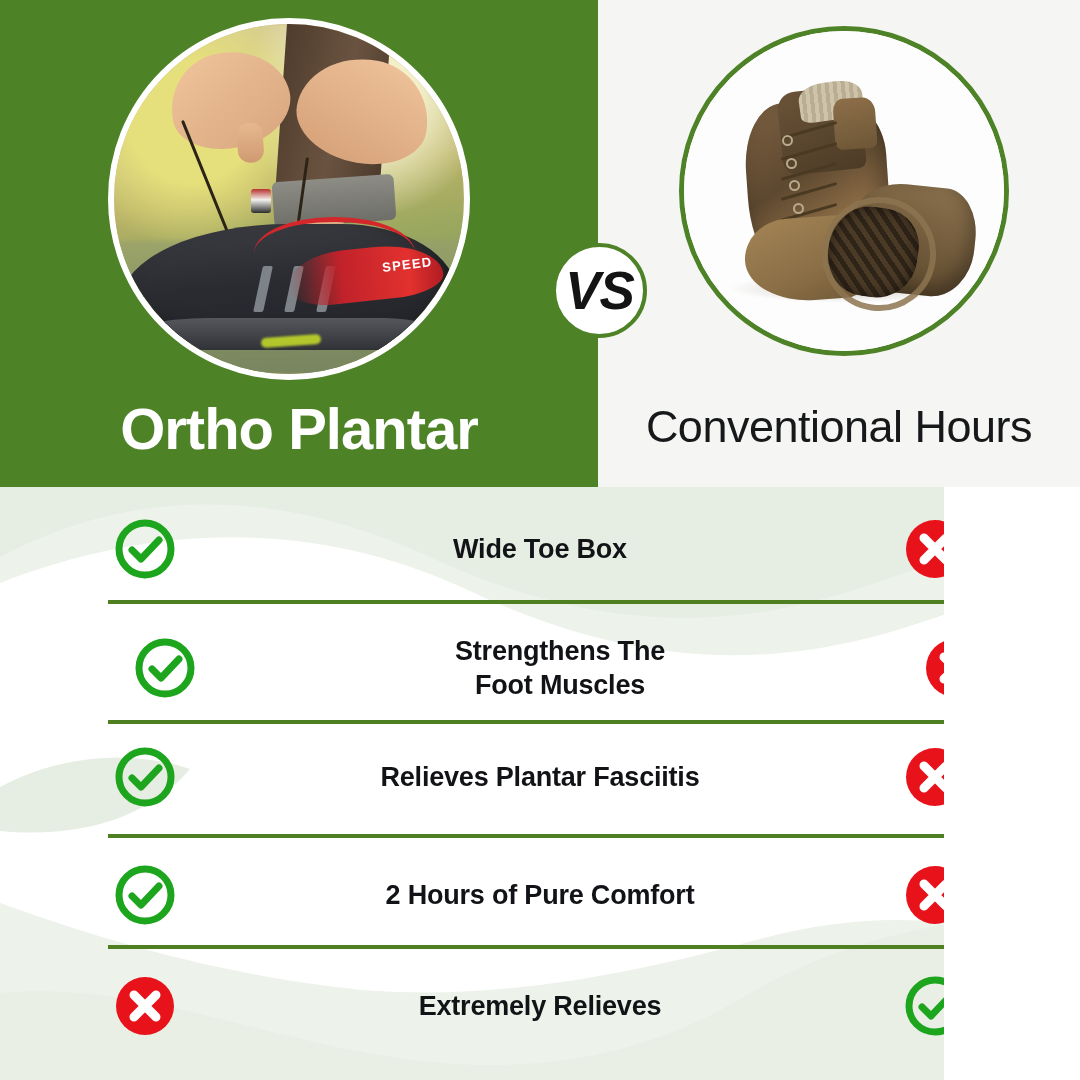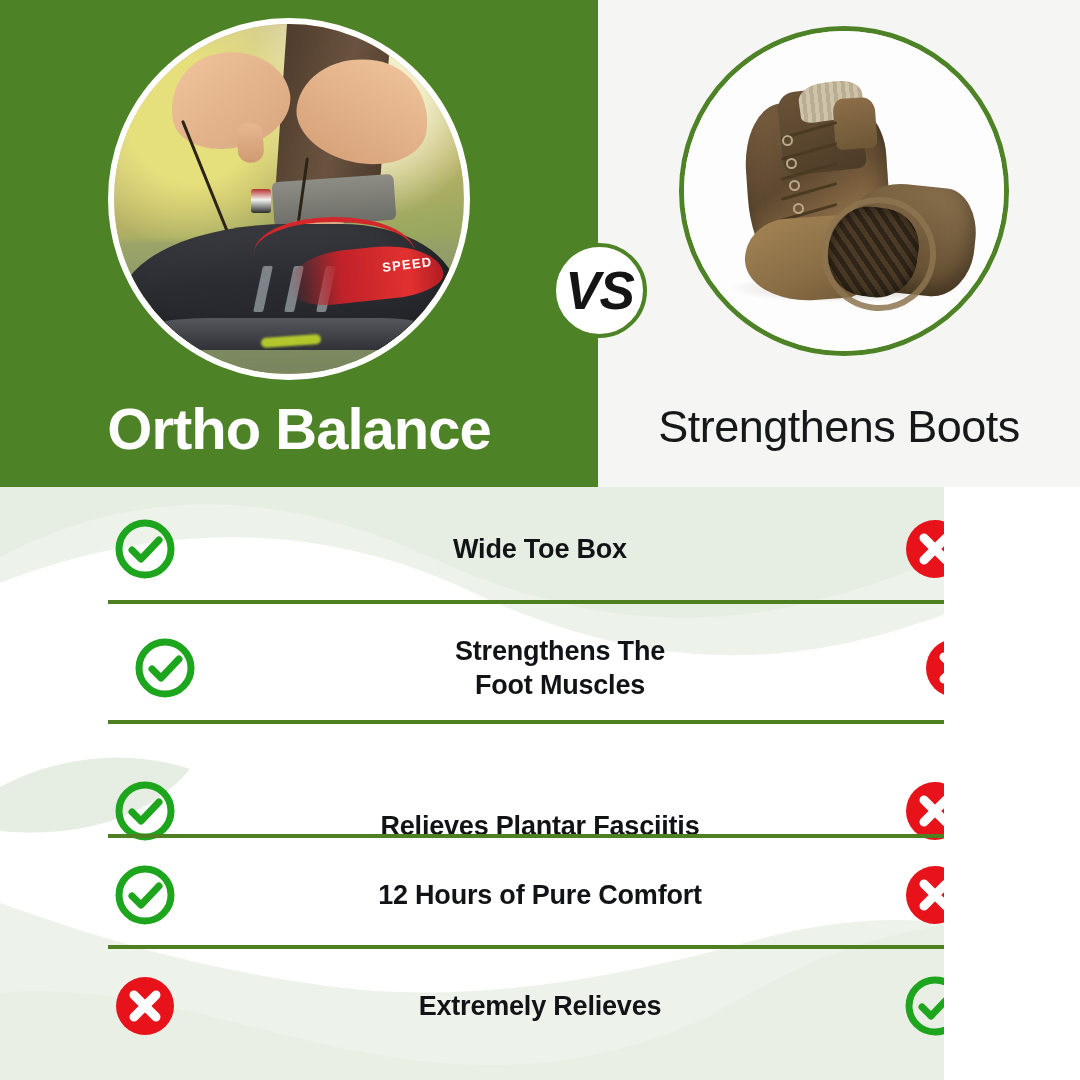--- a/index.html
+++ b/index.html
@@ -290,22 +290,22 @@
         <div class="boot-second"></div>
         <div class="boot-sole"></div>
         <div class="boot-rim"></div>
       </div>
     </div>
 
     <div class="vs-badge">
       <span>VS</span>
     </div>
 
-    <div class="title-left">Ortho Balance</div>
-    <div class="title-right">Strengthens Boots</div>
+    <div class="title-left">Ortho Plantar</div>
+    <div class="title-right">Conventional Hours</div>
   </div>
 
   <div class="body-wrap">
 
     <svg class="waves" viewBox="0 0 1080 593" preserveAspectRatio="none">
       <path d="M0,70 C150,-10 300,10 430,70 C560,130 690,150 830,110 C930,82 1010,40 1080,10 L1080,0 L0,0 Z" fill="#E6EDE2"></path>
       <path d="M0,96 C170,30 330,38 470,104 C610,170 740,186 880,148 C980,120 1030,92 1080,62 L1080,470 C980,430 880,420 760,452 C620,490 470,520 320,498 C190,480 90,448 0,416 Z" fill="#FFFFFF"></path>
       <path d="M1080,430 C960,424 840,452 740,512 C660,560 560,586 440,576 C340,568 250,536 150,516 C90,504 40,502 0,506 L0,593 L1080,593 Z" fill="#E9EFE5"></path>
       <path d="M0,300 C60,268 130,262 190,282 C150,330 80,352 0,344 Z" fill="#E6EDE2"></path>
     </svg>
@@ -342,21 +342,21 @@
         <div class="cell-icon right">
           <svg class="ico" viewBox="0 0 64 64">
             <circle cx="32" cy="32" r="29" fill="#E8121A"></circle>
             <path d="M21 21 L43 43 M43 21 L21 43" stroke="#ffffff" stroke-width="9" stroke-linecap="round"></path>
           </svg>
         </div>
       </div>
 
       <div class="divider" style="top:233px;"></div>
 
-      <div class="row" style="top:264px;height:92px;align-items:flex-end;">
+      <div class="row" style="top:244px;height:92px;">
         <div class="cell-icon">
           <svg class="ico" viewBox="0 0 64 64">
             <circle cx="32" cy="32" r="26" fill="none" stroke="#1DA51D" stroke-width="7"></circle>
             <path d="M19 33 L28 42 L46 23" fill="none" stroke="#1DA51D" stroke-width="7" stroke-linecap="round" stroke-linejoin="round"></path>
           </svg>
         </div>
         <div class="cell-label">Relieves Plantar Fasciitis</div>
         <div class="cell-icon right">
           <svg class="ico" viewBox="0 0 64 64">
             <circle cx="32" cy="32" r="29" fill="#E8121A"></circle>
@@ -367,21 +367,21 @@
 
       <div class="divider" style="top:347px;"></div>
 
       <div class="row" style="top:362px;height:92px;">
         <div class="cell-icon">
           <svg class="ico" viewBox="0 0 64 64">
             <circle cx="32" cy="32" r="26" fill="none" stroke="#1DA51D" stroke-width="7"></circle>
             <path d="M19 33 L28 42 L46 23" fill="none" stroke="#1DA51D" stroke-width="7" stroke-linecap="round" stroke-linejoin="round"></path>
           </svg>
         </div>
-        <div class="cell-label">12 Hours of Pure Comfort</div>
+        <div class="cell-label">2 Hours of Pure Comfort</div>
         <div class="cell-icon right">
           <svg class="ico" viewBox="0 0 64 64">
             <circle cx="32" cy="32" r="29" fill="#E8121A"></circle>
             <path d="M21 21 L43 43 M43 21 L21 43" stroke="#ffffff" stroke-width="9" stroke-linecap="round"></path>
           </svg>
         </div>
       </div>
 
       <div class="divider" style="top:458px;"></div>
 

